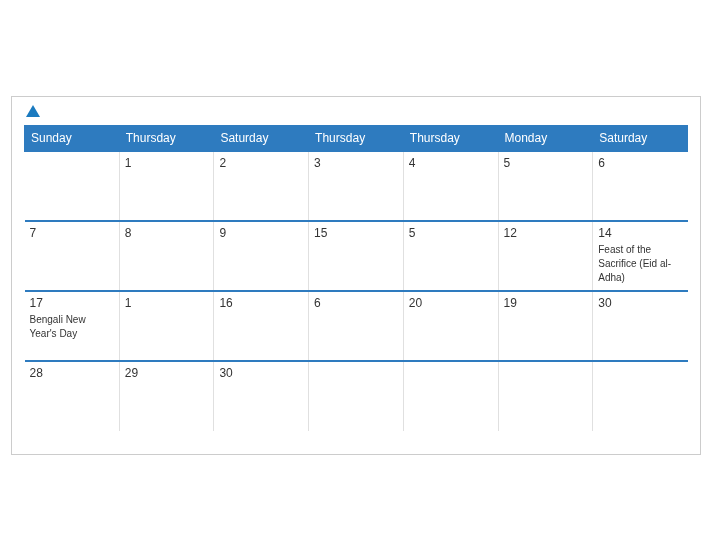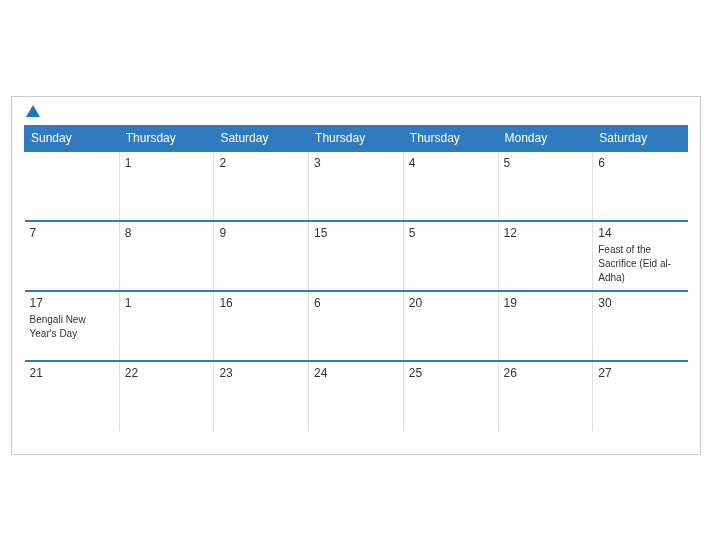--- a/index.html
+++ b/index.html
@@ -196,36 +196,28 @@
           </td>
           <td>
             <span class="day-number">19</span>
           </td>
           <td>
             <span class="day-number">30</span>
           </td>
         </tr>
         <tr>
           <td>
-            <span class="day-number">21</span>
-          </td>
-          <td>
-            <span class="day-number">22</span>
-          </td>
-          <td>
-            <span class="day-number">23</span>
-          </td>
-          <td>
-            <span class="day-number">24</span>
-          </td>
-          <td>
-            <span class="day-number">25</span>
-          </td>
-          <td>
-            <span class="day-number">26</span>
-          </td>
-          <td>
-            <span class="day-number">27</span>
-          </td>
+            <span class="day-number">28</span>
+          </td>
+          <td>
+            <span class="day-number">29</span>
+          </td>
+          <td>
+            <span class="day-number">30</span>
+          </td>
+          <td></td>
+          <td></td>
+          <td></td>
+          <td></td>
         </tr>
       </tbody>
   </table>
 </div>
 
 </body></html>

